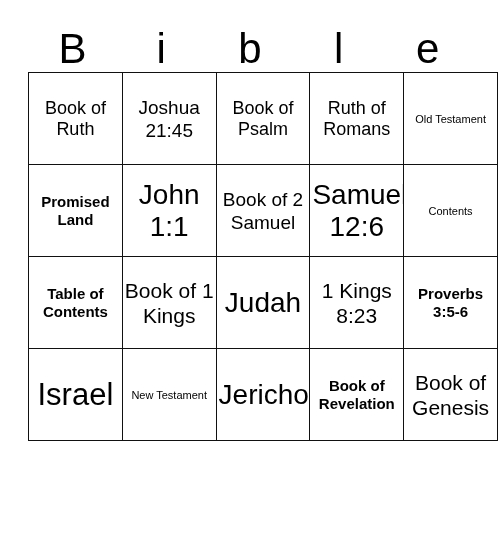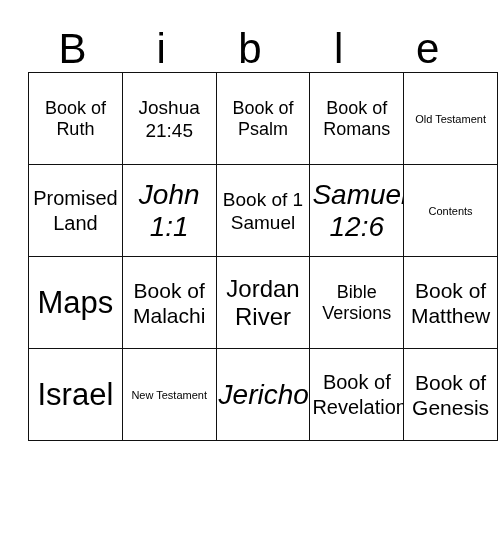--- a/index.html
+++ b/index.html
@@ -58,26 +58,26 @@
     color: #000000;
   }
   .cell-text {
     display: block;
     width: 100%;
     white-space: pre-line;
   }
 
   
   .fs-xs   { font-size: 11px; line-height: 16px; }
-  .fs-s    { font-size: 20px;   line-height: 25px; }
+  .fs-s    { font-size: 15px;   line-height: 18px; font-weight: bold; }
   .fs-m    { font-size: 18px;   line-height: 21px; }
   .fs-ml   { font-size: 19px;   line-height: 23px; text-align: center; }
   .fs-l    { font-size: 21px;   line-height: 25px; }
   .fs-xl   { font-size: 24px;   line-height: 28px; }
-  .fs-xxl  { font-size: 28px;   line-height: 32px; font-style: italic; }
+  .fs-xxl  { font-size: 28px;   line-height: 32px; }
   .fs-huge { font-size: 31px;   line-height: 35px; }
 </style>
 </head>
 <body>
 
 <div class="card">
 
   <div class="header-row">
     <div class="header-cell">B</div>
     <div class="header-cell">i</div>
@@ -92,58 +92,58 @@
         <td>
             <span class="cell-text fs-m">Book of Ruth</span>
           </td>
         <td>
             <span class="cell-text fs-ml">Joshua 21:45</span>
           </td>
         <td>
             <span class="cell-text fs-m">Book of Psalm</span>
           </td>
         <td>
-            <span class="cell-text fs-m">Book of Romans</span>
+            <span class="cell-text fs-m">Ruth of Romans</span>
           </td>
         <td>
             <span class="cell-text fs-xs">Old Testament</span>
           </td>
       </tr>
       <tr>
         <td>
             <span class="cell-text fs-s">Promised Land</span>
           </td>
         <td>
             <span class="cell-text fs-xxl">John 1:1</span>
           </td>
         <td>
-            <span class="cell-text fs-ml">Book of 1 Samuel</span>
+            <span class="cell-text fs-ml">Book of 2 Samuel</span>
           </td>
         <td>
             <span class="cell-text fs-xxl">Samuel 12:6</span>
           </td>
         <td>
             <span class="cell-text fs-xs">Contents</span>
           </td>
       </tr>
       <tr>
         <td>
-            <span class="cell-text fs-huge">Maps</span>
+            <span class="cell-text fs-s">Table of Contents</span>
           </td>
         <td>
-            <span class="cell-text fs-l">Book of Malachi</span>
+            <span class="cell-text fs-l">Book of 1 Kings</span>
           </td>
         <td>
-            <span class="cell-text fs-xl">Jordan River</span>
+            <span class="cell-text fs-xxl">Judah</span>
           </td>
         <td>
-            <span class="cell-text fs-m">Bible Versions</span>
+            <span class="cell-text fs-l">1 Kings 8:23</span>
           </td>
         <td>
-            <span class="cell-text fs-l">Book of Matthew</span>
+            <span class="cell-text fs-s">Proverbs 3:5-6</span>
           </td>
       </tr>
       <tr>
         <td>
             <span class="cell-text fs-huge">Israel</span>
           </td>
         <td>
             <span class="cell-text fs-xs">New Testament</span>
           </td>
         <td>

